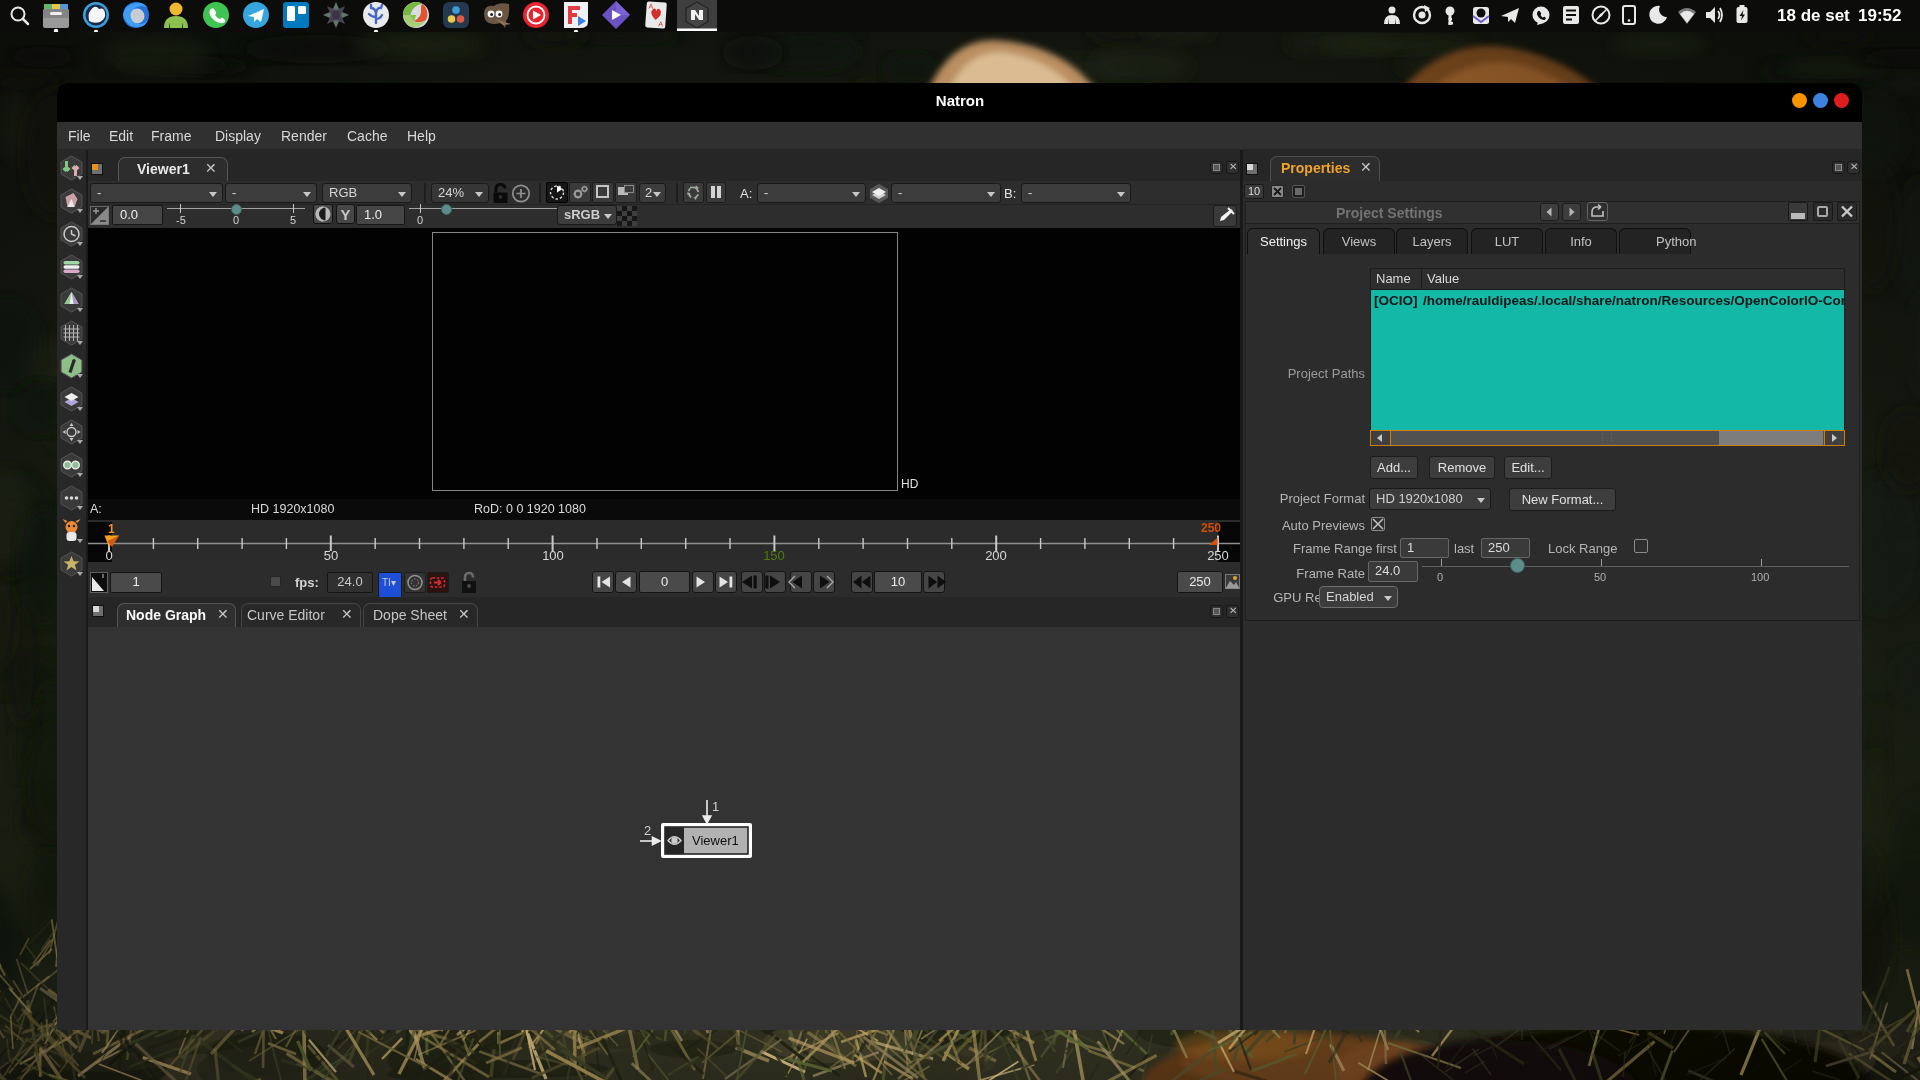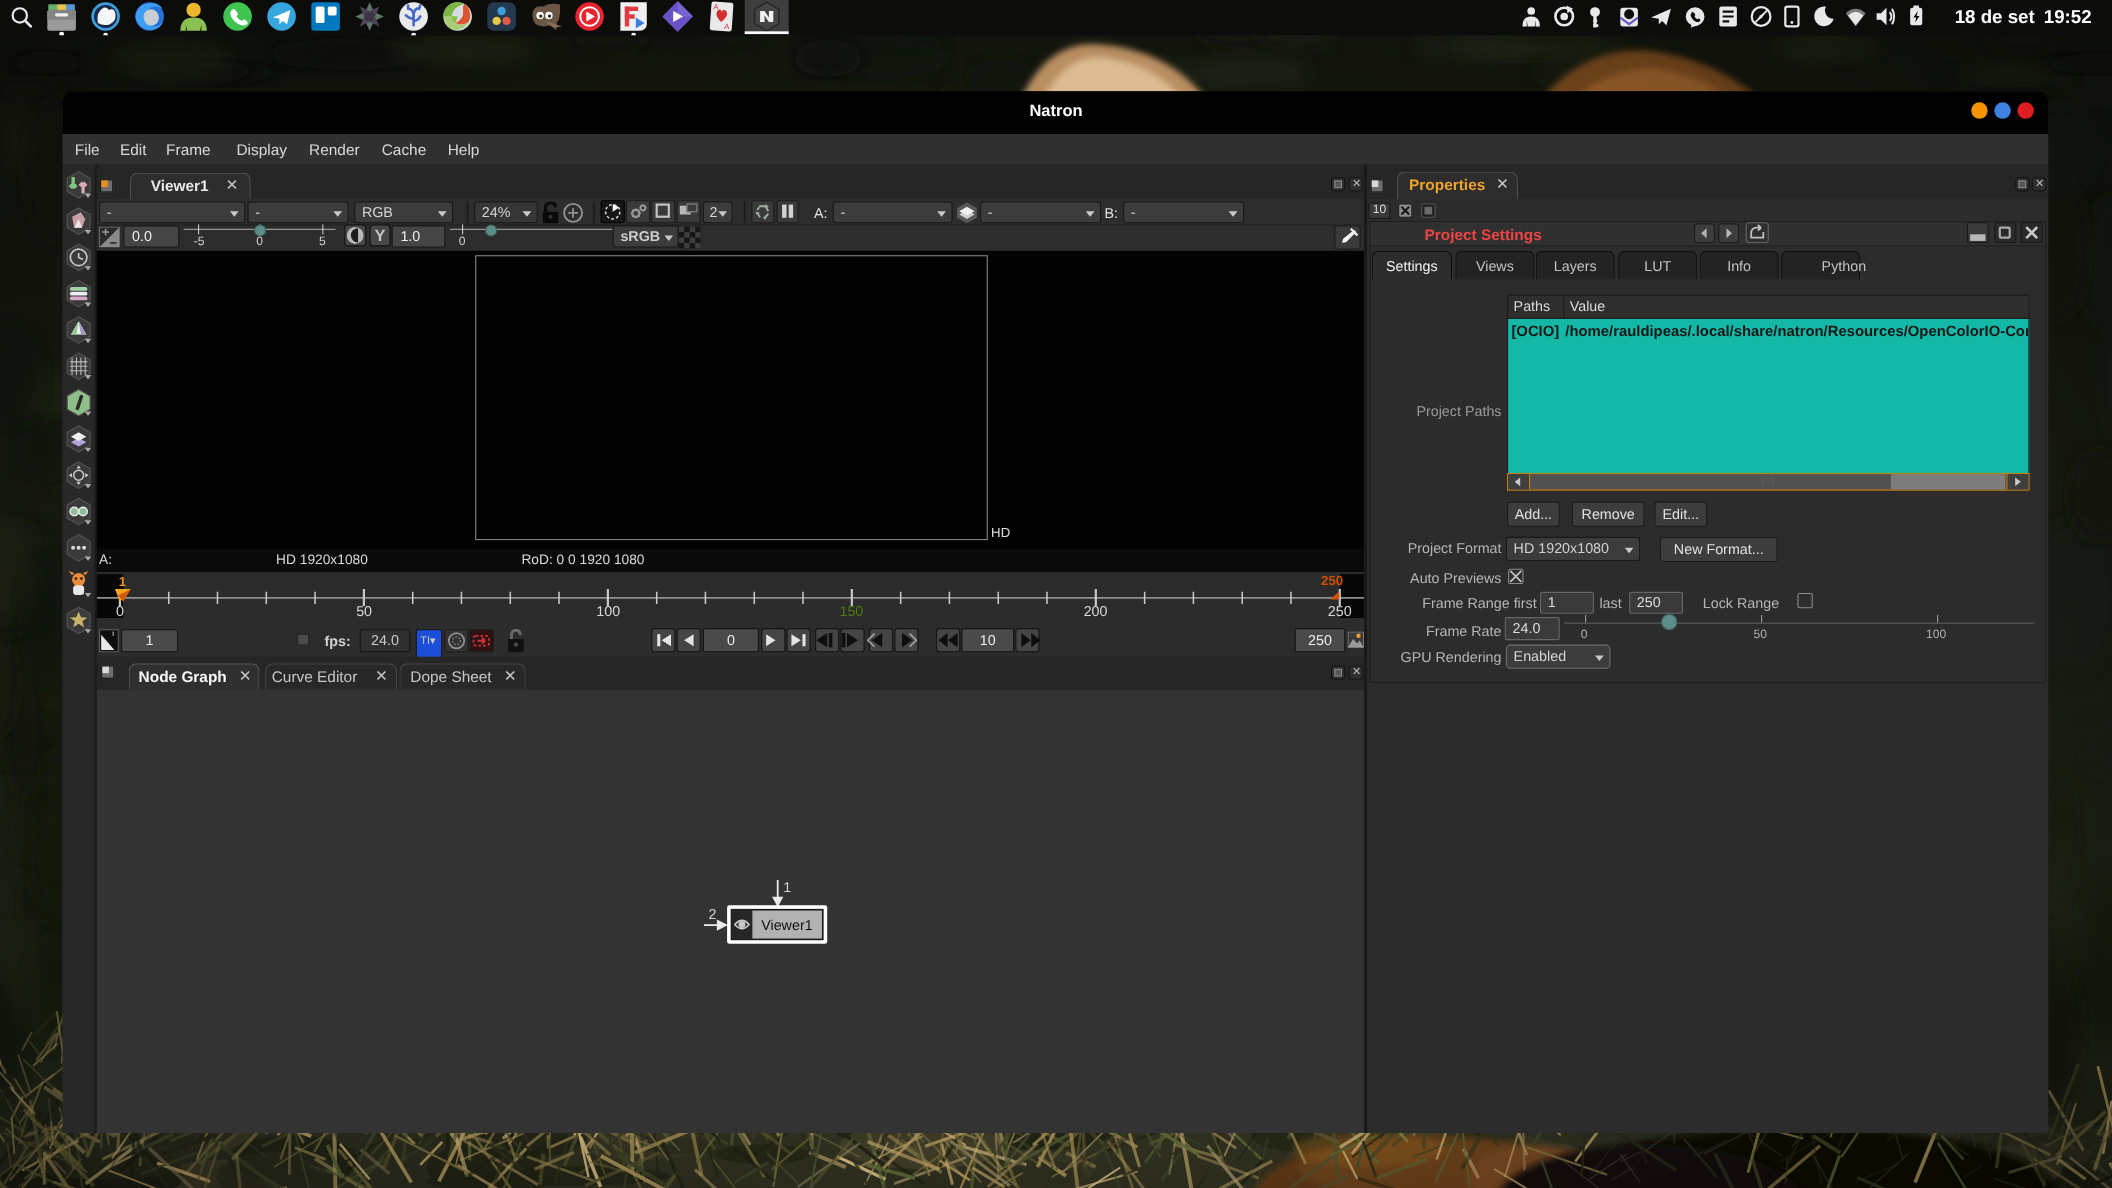--- a/index.html
+++ b/index.html
@@ -1352,21 +1352,21 @@
     <svg width="11" height="11" viewBox="0 0 11 11">
       <path d="M2,2 L9,9 M9,2 L2,9" stroke="#161616" stroke-width="1.8"></path>
     </svg>
   </div>
 <div class="abs" style="left:1292px;top:185px;width:13px;height:13px;background:#1e1e1e;border:1px solid #555;border-radius:2px;">
     <div class="abs" style="left:2px;top:2px;width:7px;height:7px;background:#6a6a6a;"></div>
   </div>
 
 <div class="abs" style="left:1245px;top:201px;width:615px;height:420px;border:1px solid #1e1e1e;background:#2c2c2c;"></div>
 <div class="abs" style="left:1246px;top:202px;width:613px;height:22px;background:#303030;border-bottom:1px solid #1e1e1e;"></div>
-<span class="lbl" style="left:1275px;top:205px;color:#ef4444;font-size:14px;font-weight:bold;padding-left:20px;">Project Settings</span>
+<span class="lbl" style="left:1316px;top:205px;color:#737373;font-size:14px;font-weight:bold;padding-left:20px;">Project Settings</span>
 <div class="btn" style="left:1540px;top:203px;width:19px;height:18px;background:#3d3d3d;">
     <svg width="17" height="16" viewBox="0 0 17 16">
       <path d="M10.5,3.5 L5.5,8 L10.5,12.5 Z" fill="#b5b5b5"></path>
     </svg>
   </div>
 <div class="btn" style="left:1562px;top:203px;width:19px;height:18px;background:#3d3d3d;">
     <svg width="17" height="16" viewBox="0 0 17 16">
       <path d="M6.5,3.5 L11.5,8 L6.5,12.5 Z" fill="#b5b5b5"></path>
     </svg>
   </div>
@@ -1389,21 +1389,21 @@
 
 <div class="ptab" style="left:1247px;top:228px;width:73px;height:26px;background:#2c2c2c;color:#f2f2f2;line-height:26px;">Settings</div>
 <div class="ptab" style="left:1323px;top:228px;width:72px;height:26px;line-height:26px;">Views</div>
 <div class="ptab" style="left:1396px;top:228px;width:72px;height:26px;line-height:26px;">Layers</div>
 <div class="ptab" style="left:1471px;top:228px;width:72px;height:26px;line-height:26px;">LUT</div>
 <div class="ptab" style="left:1545px;top:228px;width:72px;height:26px;line-height:26px;">Info</div>
 <div class="ptab" style="left:1619px;top:228px;width:72px;height:26px;line-height:26px;padding-left:36px;">Python</div>
 
 <div class="abs" style="left:1370px;top:268px;width:475px;height:22px;background:#2e2e2e;border:1px solid #1c1c1c;"></div>
 <div class="abs" style="left:1421px;top:268px;width:1px;height:22px;background:#1c1c1c;"></div>
-<span class="lbl" style="left:1376px;top:271px;color:#dadada;">Paths</span>
+<span class="lbl" style="left:1376px;top:271px;color:#dadada;">Name</span>
 <span class="lbl" style="left:1427px;top:271px;color:#dadada;">Value</span>
 <div class="abs" style="left:1370px;top:290px;width:475px;height:140px;background:#14b8a6;border-left:1px solid #1c1c1c;border-right:1px solid #1c1c1c;overflow:hidden;">
 <span class="abs" style="left:3px;top:3px;font-size:13.5px;font-weight:bold;color:#161616;white-space:nowrap;">[OCIO]</span>
     <span class="abs" style="left:52px;top:3px;font-size:13.5px;font-weight:bold;color:#161616;white-space:nowrap;">/home/rauldipeas/.local/share/natron/Resources/OpenColorIO-Configs</span>
 </div>
 
 <div class="abs" style="left:1370px;top:430px;width:475px;height:16px;background:#515151;border:1px solid #d07c00;"></div>
 <div class="abs" style="left:1371px;top:431px;width:20px;height:14px;background:#3f3f3f;border-right:1px solid #d07c00;"></div>
 <svg class="abs" style="left:1374px;top:433px;" width="12" height="10" viewBox="0 0 12 10">
     <path d="M8,1 L3,5 L8,9 Z" fill="#c9c9c9"></path>
@@ -1443,13 +1443,13 @@
 <div class="abs" style="left:1422px;top:566px;width:427px;height:1px;background:#606060;"></div>
 <div class="tick" style="left:1441px;top:559px;height:7px;"></div>
 <div class="tick" style="left:1601px;top:559px;height:7px;"></div>
 <div class="tick" style="left:1761px;top:559px;height:7px;"></div>
 <span class="lbl" style="left:1437px;top:571px;font-size:11px;color:#b0b0b0;">0</span>
 <span class="lbl" style="left:1594px;top:571px;font-size:11px;color:#b0b0b0;">50</span>
 <span class="lbl" style="left:1751px;top:571px;font-size:11px;color:#b0b0b0;">100</span>
 <div class="knob" style="left:1510px;top:558px;width:15px;height:15px;"></div>
 
 <span class="lbl" style="left:1262px;top:590px;width:103px;text-align:right;color:#b5b5b5;">GPU Rendering</span>
-<div class="dd" style="left:1369px;top:586px;width:95px;height:22px;line-height:20px;border:1px solid #6e6e6e;border-radius:4px;">Enabled<span class="ar" style="top:9px;"></span></div>
+<div class="dd" style="left:1319px;top:586px;width:79px;height:22px;line-height:20px;border:1px solid #6e6e6e;border-radius:4px;">Enabled<span class="ar" style="top:9px;"></span></div>
 
 </body></html>

